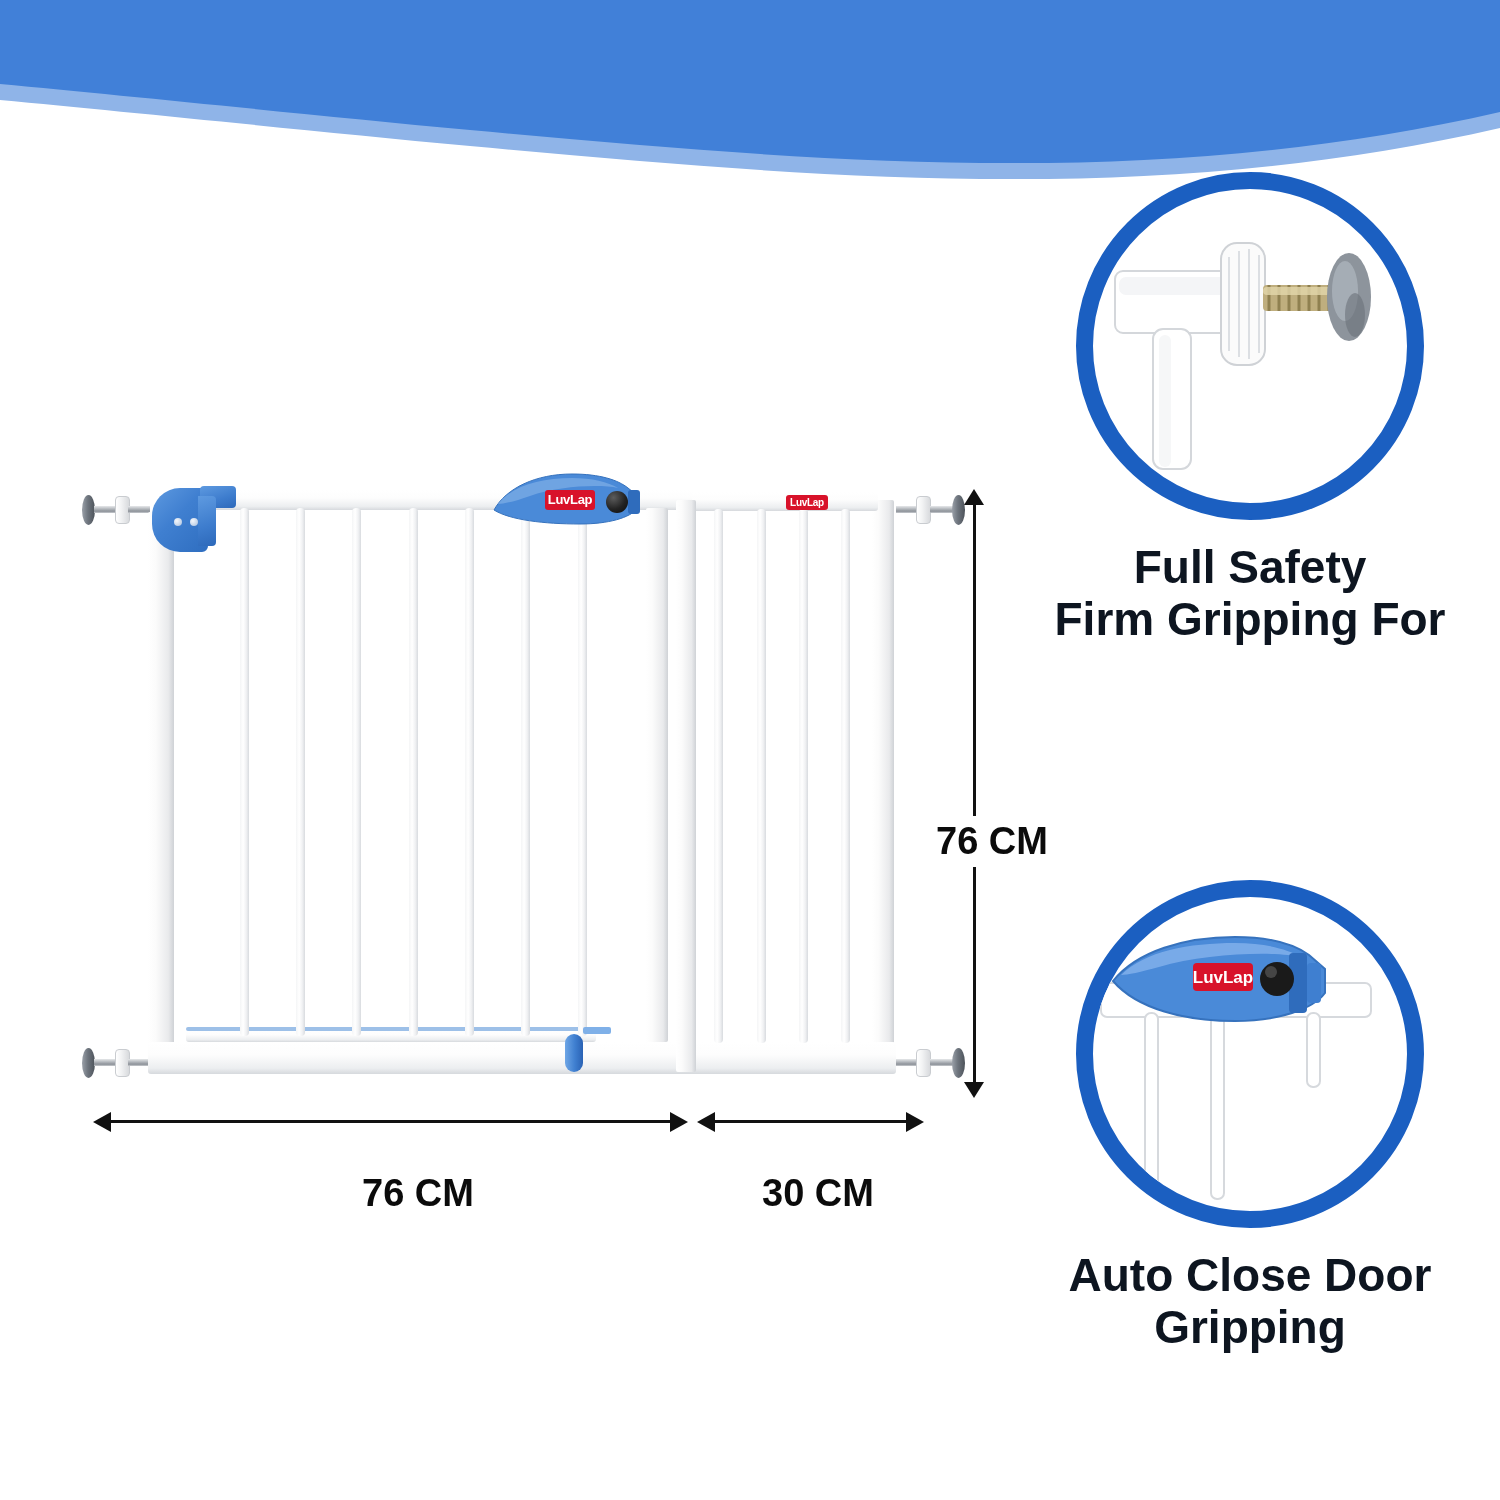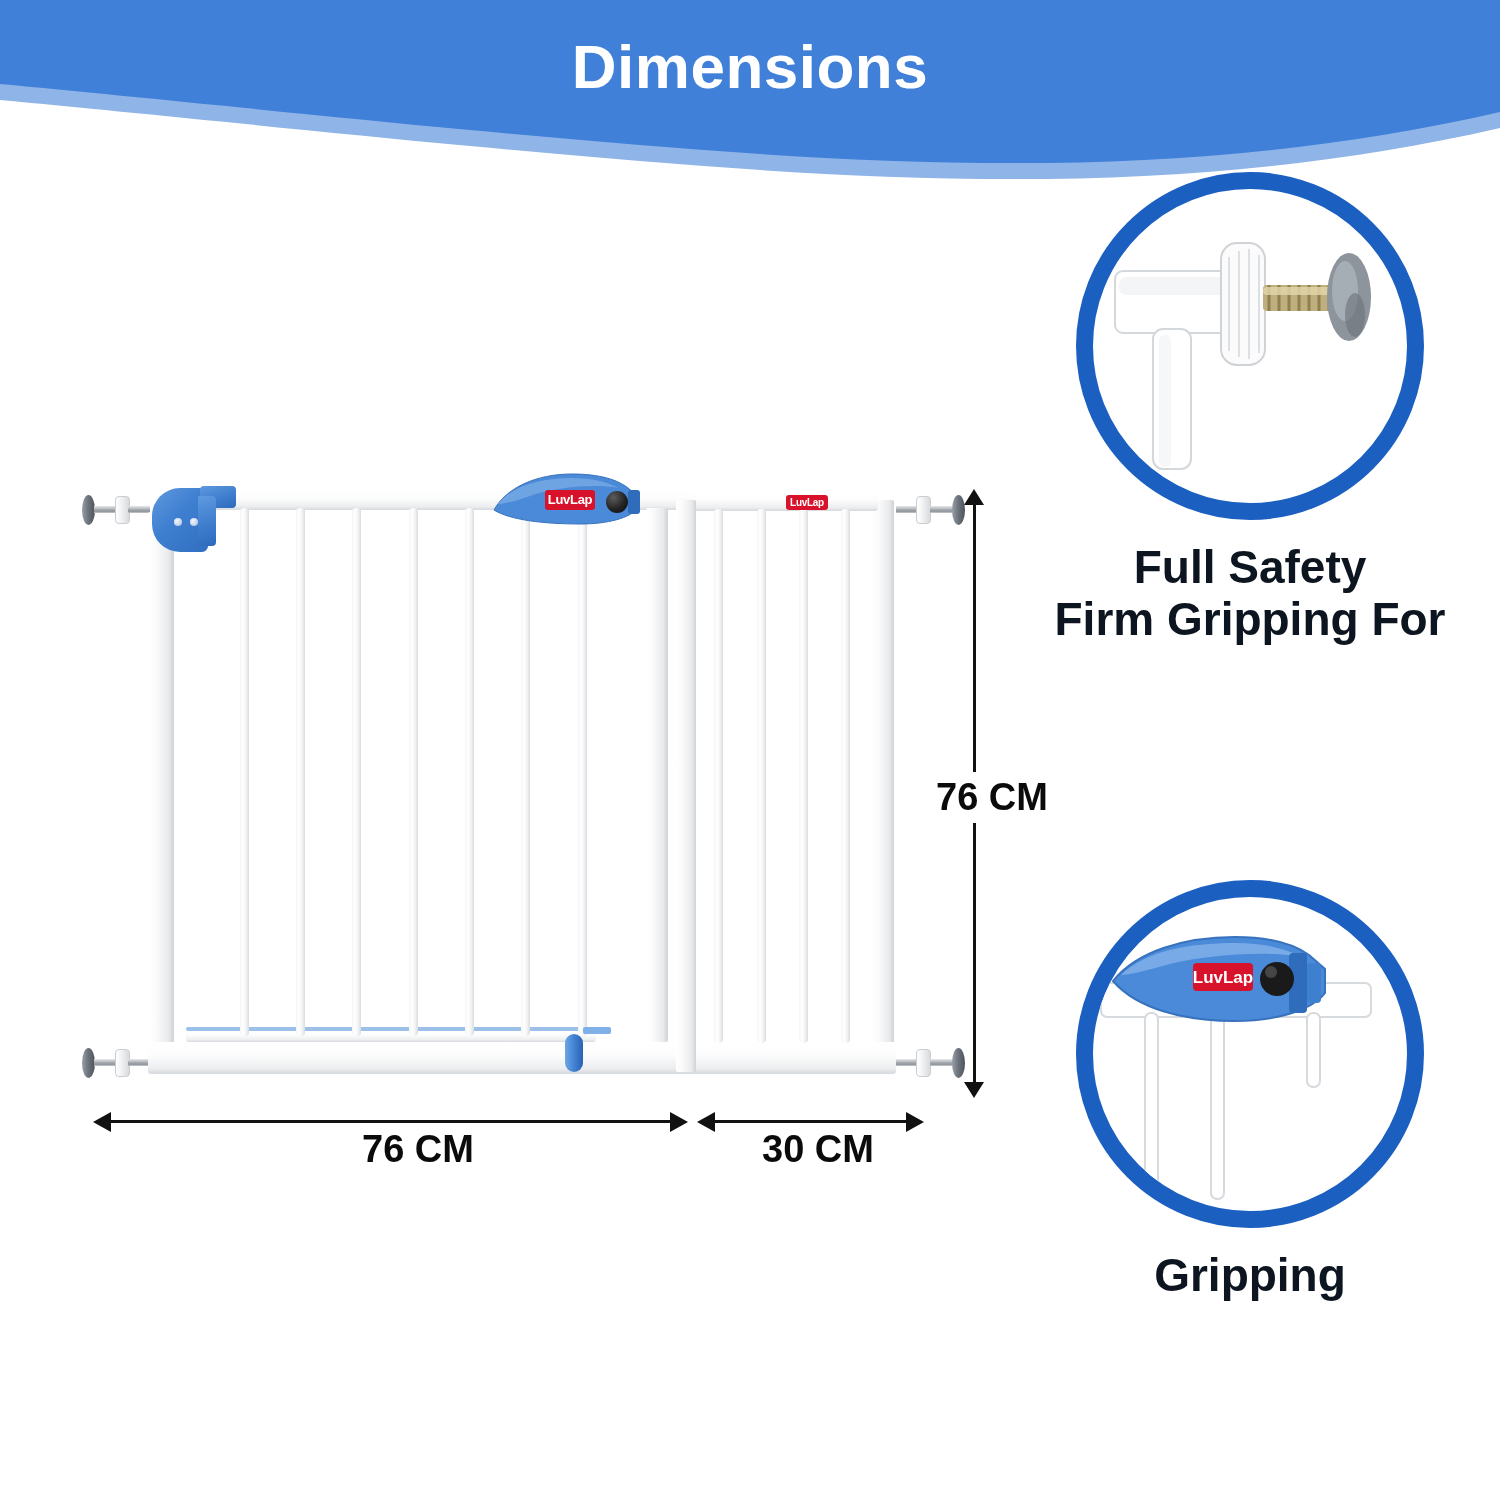--- a/index.html
+++ b/index.html
@@ -119,20 +119,21 @@
   
   .dim-line {
     position: absolute;
     background: #111111;
   }
   .dim-label {
     position: absolute;
     color: #0b0b0b;
     font-weight: bold;
     white-space: nowrap;
+    margin-top: 44px;
   }
   .arrowhead { position: absolute; width: 0; height: 0; }
 
   
   .feature {
     position: absolute;
     width: 460px;
     text-align: center;
   }
   .feature-circle {
@@ -155,21 +156,20 @@
   }
 </style>
 </head>
 <body>
 
 <div id="header-banner">
   <svg width="1500" height="210" viewBox="0 0 1500 210">
     <path d="M0,0 L1500,0 L1500,128 C1150,208 820,178 470,146 C300,130 130,112 0,100 Z" fill="#8FB4E8"></path>
     <path d="M0,0 L1500,0 L1500,112 C1150,192 820,162 470,130 C300,114 130,96 0,84 Z" fill="#4180D8"></path>
   </svg>
-  <div id="header-title">Dimensions</div>
 </div>
 
 <div id="product-stage">
 
   <div class="mount" style="left:82px;top:495px;">
     <div class="pad" style="left:0;top:0;"></div>
     <div class="rod" style="left:12px;top:11px;width:24px;"></div>
     <div class="knob" style="left:33px;top:1px;"></div>
     <div class="rod" style="left:46px;top:11px;width:22px;"></div>
   </div>
@@ -316,15 +316,16 @@
       <rect x="214" y="66" width="14" height="40" rx="4" fill="#3f7fd0"></rect>
 
       <rect x="100" y="66" width="60" height="28" rx="4" fill="#d8122a"></rect>
       <text x="130" y="86" font-family="Liberation Sans, sans-serif" font-size="17" font-weight="bold" fill="#ffffff" text-anchor="middle">LuvLap</text>
 
       <circle cx="184" cy="82" r="17" fill="#1a1a1a"></circle>
       <circle cx="178" cy="75" r="6" fill="#4d4d4d" opacity="0.85"></circle>
     </svg>
   </div>
   <div class="feature-caption">
+    <div>Auto Close Door</div>
     <div>Gripping</div>
   </div>
 </div>
 
 </body></html>

